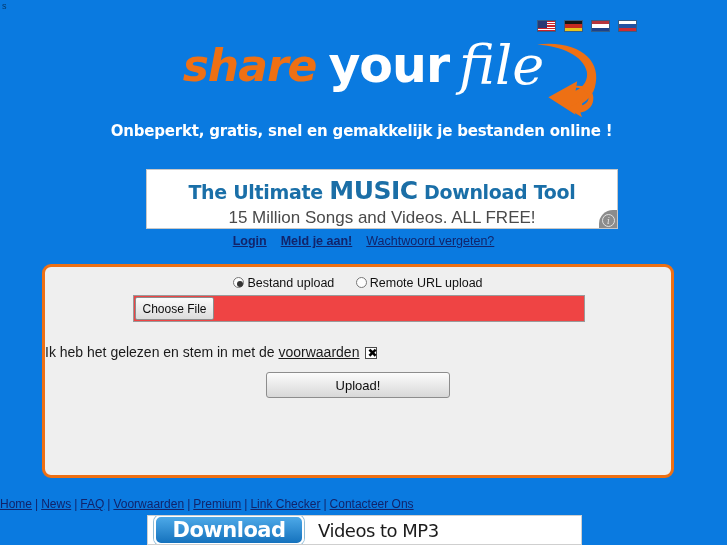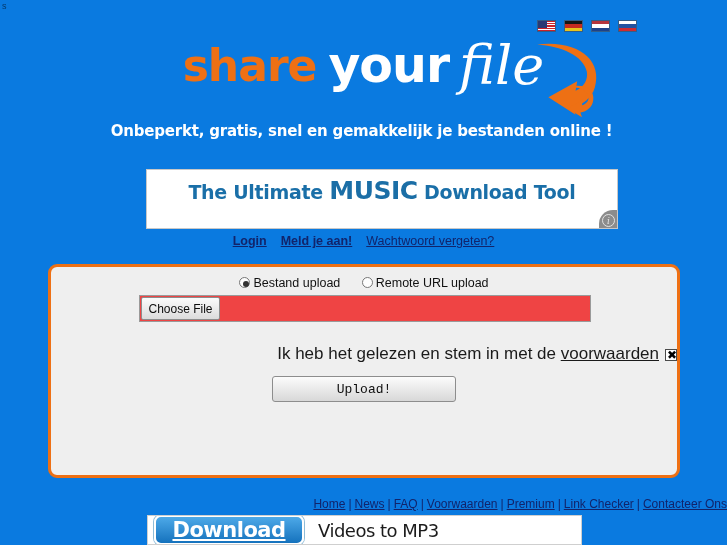--- a/index.html
+++ b/index.html
@@ -58,20 +58,21 @@
     height: 84px;
     white-space: nowrap;
   }
   .logo-share {
     font-family: "DejaVu Sans", sans-serif;
     font-weight: bold;
     font-size: 44px;
     color: #ee7014;
     letter-spacing: -1px;
     vertical-align: middle;
+    font-style: italic;
   }
   .logo-your {
     font-family: "DejaVu Sans", sans-serif;
     font-weight: bold;
     font-size: 49px;
     color: #ffffff;
     letter-spacing: -1px;
     margin-left: 12px;
     vertical-align: middle;
   }
@@ -157,21 +158,21 @@
   .auth-links a {
     color: #11246b;
     text-decoration: underline;
     margin: 0 7px;
   }
   .auth-links a.strong { font-weight: bold; }
 
   
   .panel {
     position: absolute;
-    left: 48px; top: 264px;
+    left: 42px; top: 264px;
     width: 632px; height: 214px;
     background: #efefef;
     border: 3px solid #ee7014;
     border-radius: 9px;
   }
   .radio-row {
     text-align: center;
     margin-top: 9px;
     font-family: "Liberation Sans", sans-serif;
     font-size: 12.5px;
@@ -223,23 +224,23 @@
   }
   .adv-link {
     margin: 7px 0 0 88px;
     font-family: "Liberation Sans", sans-serif;
     font-size: 11.5px;
     color: #1a1a1a;
     cursor: pointer;
   }
   .terms-row {
     margin-top: 22px;
-    text-align: right;
-    font-family: "Liberation Sans", sans-serif;
-    font-size: 17px;
+    text-align: left;
+    font-family: "Liberation Sans", sans-serif;
+    font-size: 14px;
     color: #1a1a1a;
   }
   .terms-row a { color: #1a1a1a; text-decoration: underline; }
   .cb {
     display: inline-block;
     width: 12px; height: 12px;
     border: 1px solid #4a4a4a;
     background: #ffffff;
     vertical-align: -2px;
     margin-left: 6px;
@@ -253,30 +254,30 @@
     font-size: 12px; line-height: 14px;
     text-align: center;
     color: #000;
   }
   .upload-btn-wrap { text-align: center; margin-top: 12px; }
   .upload-btn {
     width: 184px; height: 26px;
     background: linear-gradient(#fcfcfc, #d8d8d8);
     border: 1px solid #8d8d8d;
     border-radius: 3px;
-    font-family: Liberation Mono, monospace;
+    font-family: Liberation Sans, sans-serif;
     font-size: 13px;
     color: #0d0d0d;
     cursor: pointer;
   }
 
   
   .footer-links {
     position: absolute; left: 0; right: 0; top: 497px;
-    text-align: right;
+    text-align: left;
     font-family: "Liberation Sans", sans-serif;
     font-size: 12px;
     color: #11246b;
   }
   .footer-links a { color: #11246b; text-decoration: underline; }
   .footer-links .sep { margin: 0 3px; text-decoration: none; color: #11246b; }
 
   
   .ad-bottom {
     position: absolute;
@@ -294,21 +295,20 @@
     border: 2px solid #ffffff;
     border-radius: 7px;
     box-shadow: 0 0 0 1px #8fbcd8;
     color: #ffffff;
     font-family: "DejaVu Sans", sans-serif;
     font-size: 21px;
     font-weight: bold;
     display: flex; align-items: center; justify-content: center;
     letter-spacing: -0.5px;
     cursor: pointer;
-    text-decoration: underline;
   }
   .ad-bottom-text {
     margin-left: 14px;
     font-family: "DejaVu Sans", sans-serif;
     font-size: 18px;
     color: #1b1b1b;
     letter-spacing: -0.5px;
   }
 </style>
 </head>
@@ -335,20 +335,21 @@
                  C 76 82, 79 78, 78 73 C 76 66, 68 62, 60 62 Z" fill="#ee7014"></path>
       </svg>
     </div>
   </div>
   <div class="tagline">Onbeperkt, gratis, snel en gemakkelijk je bestanden online !</div>
 
   <div class="ad-top">
     <div class="ad-top-l1">
       <span>The Ultimate </span><span class="big">MUSIC</span><span> Download Tool</span>
     </div>
+    <div class="ad-top-l2">15 Million Songs and Videos. ALL FREE!</div>
     <div class="ad-info">
       <span>i</span>
     </div>
   </div>
 
   <div class="auth-links">
     <a href="#" class="strong">Login</a><a href="#" class="strong">Meld je aan!</a><a href="#">Wachtwoord vergeten?</a>
   </div>
 
   <div class="panel">

